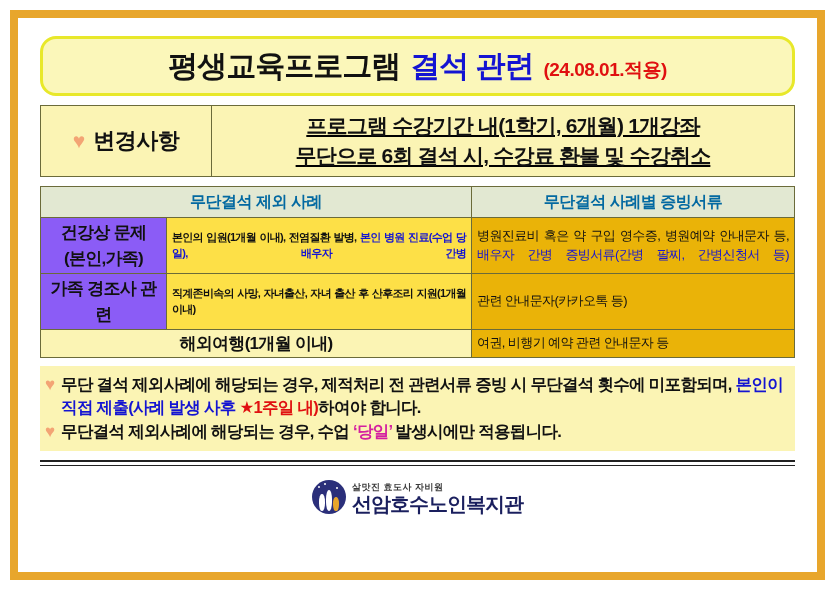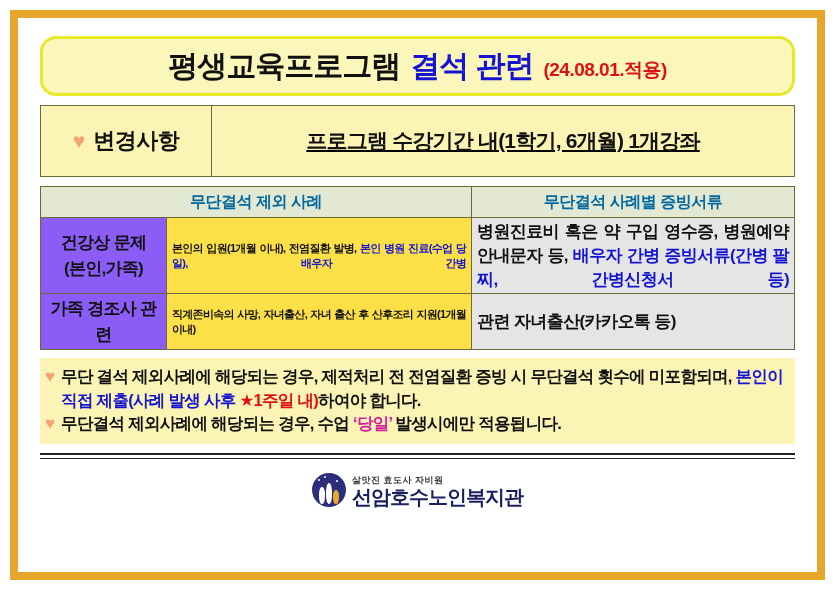--- a/index.html
+++ b/index.html
@@ -151,23 +151,23 @@
     background: #fde047;
     font-size: 11px;
     font-weight: bold;
     color: #111111;
     letter-spacing: -0.7px;
     line-height: 1.38;
     text-align: justify;
     text-align-last: justify;
   }
   td.proof {
-    background: #e5e5e5;
-    font-size: 17px;
-    font-weight: bold;
+    background: #eab308;
+    font-size: 13px;
+    font-weight: normal;
     color: #111111;
     letter-spacing: -0.6px;
     line-height: 1.4;
   }
   td.proof.justify {
     text-align: justify;
     text-align-last: justify;
   }
   td.full {
     background: #fbf4b4;
@@ -276,20 +276,21 @@
       <span class="t-red">(24.08.01.적용)</span>
     </div>
 
     <div class="change-strip">
       <div class="change-label">
         <span class="heart">♥</span>
         <span class="change-label-text">변경사항</span>
       </div>
       <div class="change-body">
         <div class="change-line">프로그램 수강기간 내(1학기, 6개월) 1개강좌</div>
+        <div class="change-line">무단으로 6회 결석 시, 수강료 환불 및 수강취소</div>
       </div>
     </div>
 
     <table class="main-table">
       <colgroup>
         <col style="width:126px">
         <col style="width:305px">
         <col style="width:unset">
       </colgroup>
       <thead>
@@ -303,29 +304,33 @@
           <td class="cat">
             <div>건강상 문제</div>
             <div>(본인,가족)</div>
           </td>
           <td class="desc"><span>본인의 입원(1개월 이내), 전염질환 발병, </span><span class="blue">본인 병원 진료(수업 당일), 배우자 간병</span></td>
           <td class="proof justify"><span>병원진료비 혹은 약 구입 영수증, 병원예약 안내문자 등, </span><span class="blue">배우자 간병 증빙서류(간병 팔찌, 간병신청서 등)</span></td>
         </tr>
         <tr>
           <td class="cat">가족 경조사 관련</td>
           <td class="desc">직계존비속의 사망, 자녀출산, 자녀 출산 후 산후조리 지원(1개월 이내)</td>
-          <td class="proof">관련 자녀출산(카카오톡 등)</td>
+          <td class="proof">관련 안내문자(카카오톡 등)</td>
+        </tr>
+        <tr>
+          <td class="full" colspan="2">해외여행(1개월 이내)</td>
+          <td class="proof">여권, 비행기 예약 관련 안내문자 등</td>
         </tr>
       </tbody>
     </table>
 
     <div class="notes">
       <div class="note-row">
         <span class="note-heart">♥</span>
-        <div class="note-text"><span>무단 결석 제외사례에 해당되는 경우, 제적처리 전 전염질환 증빙 시 무단결석 횟수에 미포함되며, </span><span class="blue">본인이 직접 제출(사례 발생 사후 </span><span class="red">★1주일 내)</span><span>하여야 합니다.</span></div>
+        <div class="note-text"><span>무단 결석 제외사례에 해당되는 경우, 제적처리 전 관련서류 증빙 시 무단결석 횟수에 미포함되며, </span><span class="blue">본인이 직접 제출(사례 발생 사후 </span><span class="red">★1주일 내)</span><span>하여야 합니다.</span></div>
       </div>
       <div class="note-row">
         <span class="note-heart">♥</span>
         <div class="note-text"><span>무단결석 제외사례에 해당되는 경우, 수업 </span><span class="magenta">‘당일’</span><span> 발생시에만 적용됩니다.</span></div>
       </div>
     </div>
 
     <div class="sep"></div>
     <div class="sep sep-2"></div>
 

